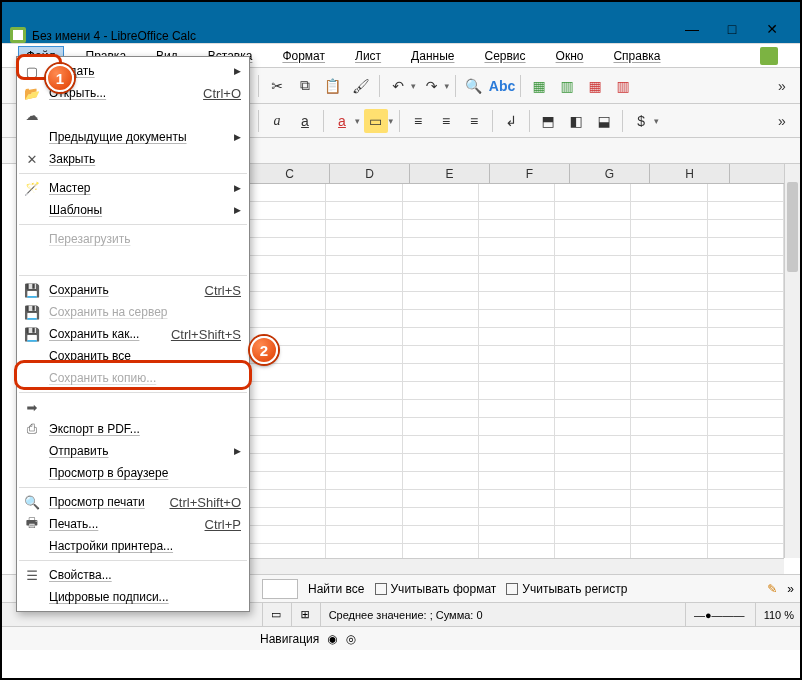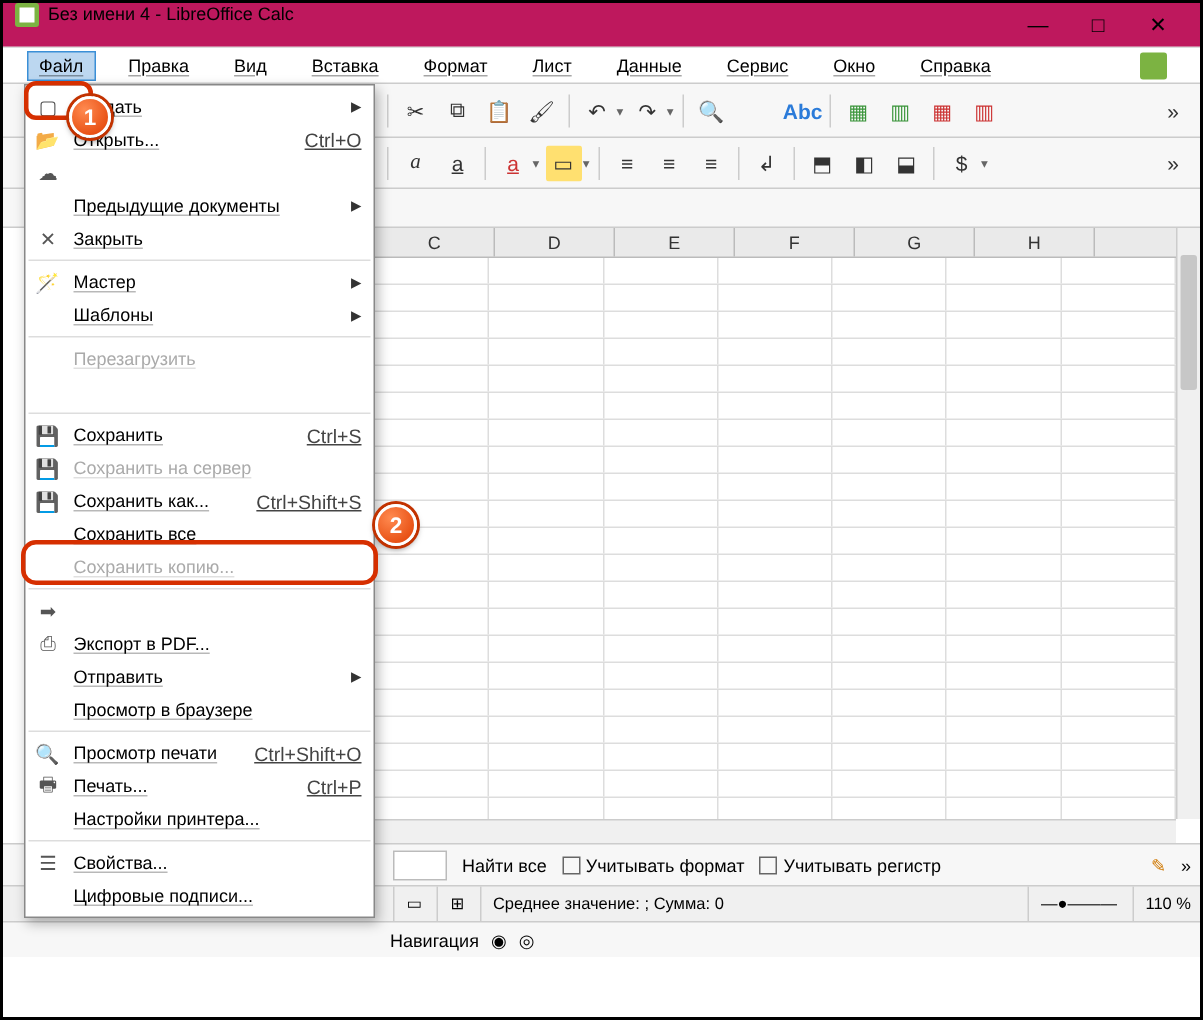--- a/index.html
+++ b/index.html
@@ -1,17 +1,17 @@
 <!DOCTYPE html>
 <html><head>
 <meta charset="utf-8">
 <style>
 * { box-sizing: border-box; margin: 0; padding: 0; }
 body { font-family: "Segoe UI", Tahoma, sans-serif; font-size: 12px; background: #fff; width: 802px; height: 680px; overflow: hidden; border: 2px solid #000; position: relative; }
-.titlebar { height: 30px; display: flex; align-items: flex-start; padding: 0 8px; background: #be185d; border-bottom: 1px solid #ddd; }
+.titlebar { height: 42px; display: flex; align-items: flex-end; padding: 0 8px; background: #0369a1; border-bottom: 1px solid #ddd; }
 .titlebar .app-icon { width: 16px; height: 16px; background: #7cb342; margin-right: 6px; border-radius: 2px; position: relative; }
 .titlebar .app-icon::after { content: ""; position: absolute; inset: 3px; background: #fff; }
 .titlebar .title { flex: 1; font-size: 12px; }
 .titlebar .win-btn { width: 40px; height: 28px; display: flex; align-items: center; justify-content: center; font-size: 14px; cursor: default; }
 .menubar { height: 24px; display: flex; align-items: center; padding: 0 16px; gap: 14px; border-bottom: 1px solid #ccc; position: relative; }
 .menubar .mnu { padding: 3px 8px; cursor: default; text-decoration: underline; text-decoration-color: rgba(0,0,0,0.35); text-underline-offset: 2px; }
 .menubar .mnu.open { background: #bcd7f0; border: 1px solid #3b8fd6; padding: 2px 7px; }
 .menubar .right-icon { margin-left: auto; width: 18px; height: 18px; background: #7cb342; border-radius: 2px; margin-right:6px; }
 .toolbar { height: 36px; display: flex; align-items: center; padding: 0 6px; gap: 4px; border-bottom: 1px solid #ccc; background: #f7f7f7; }
 .toolbar .tbtn, .fmtbar .tbtn { width: 24px; height: 24px; display: flex; align-items: center; justify-content: center; border: 1px solid transparent; border-radius: 3px; font-size: 14px; color: #333; }
@@ -81,21 +81,21 @@
   <div class="tbtn">⧉</div>
   <div class="tbtn">📋</div>
   <div class="tbtn">🖌</div>
   <div class="sep"></div>
   <div class="tbtn">↶</div>
     <span class="dd">▾</span>
   <div class="tbtn">↷</div>
     <span class="dd">▾</span>
   <div class="sep"></div>
   <div class="tbtn">🔍</div>
-  <div class="tbtn" style="color:#2b7bd9;font-weight:bold;margin-left:33px;">Abc</div>
+  <div class="tbtn" style="color:#2b7bd9;font-weight:bold;">Abc</div>
   <div class="sep"></div>
   <div class="tbtn" style="color:#3a953a">▦</div>
   <div class="tbtn" style="color:#3a953a">▥</div>
   <div class="tbtn" style="color:#c33">▦</div>
   <div class="tbtn" style="color:#c33">▥</div>
   <div style="flex:1"></div>
   <div class="tbtn">»</div>
 </div>
 
 <div class="fmtbar">

